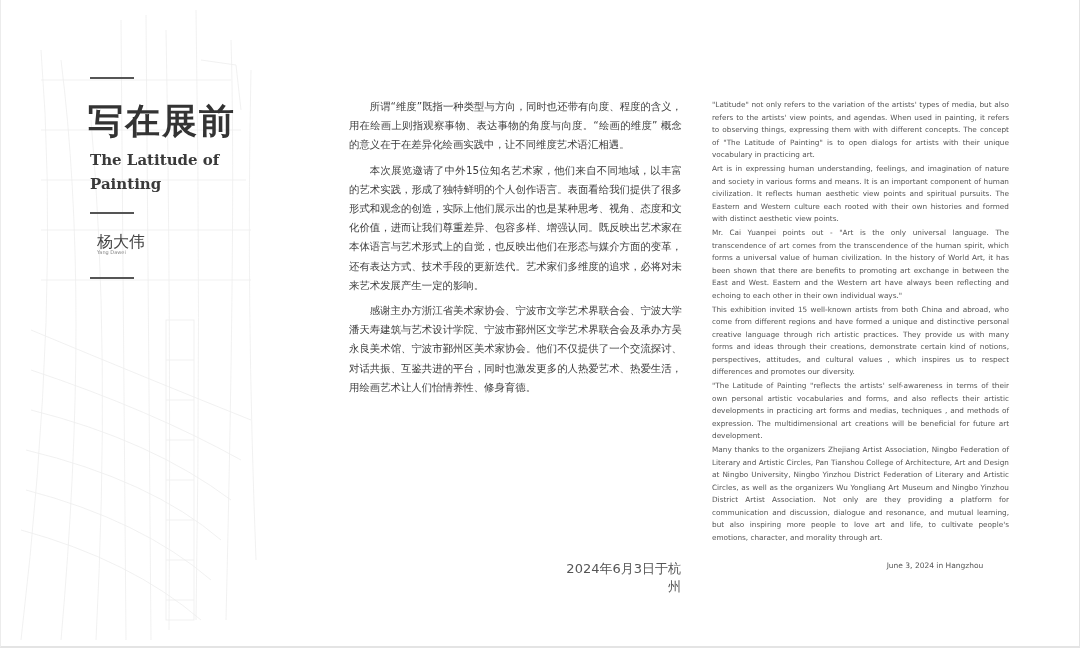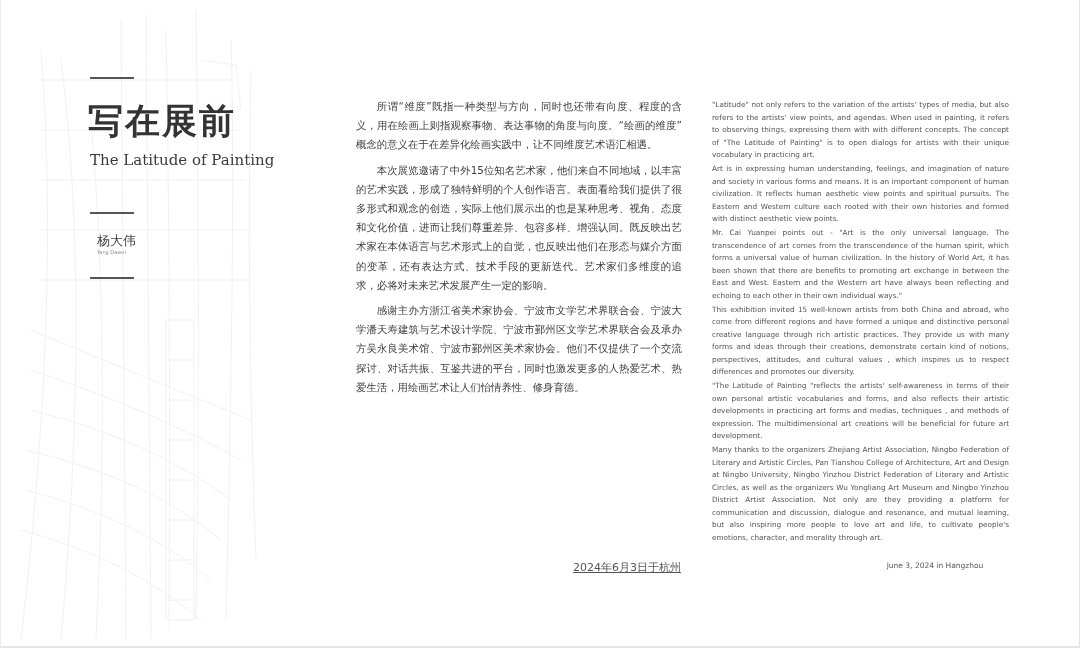--- a/index.html
+++ b/index.html
@@ -18,32 +18,32 @@
   }
   .sketch { position: absolute; left: 0; top: 0; width: 330px; height: 648px; }
   .rule { position: absolute; left: 89px; width: 44px; height: 1.5px; background: #555; }
   .title-cn {
     position: absolute; left: 87px; top: 98px;
     font-family: "DejaVu Serif", serif; font-weight: bold;
     font-size: 35px; letter-spacing: 2px; color: #333;
   }
   .title-en {
     position: absolute; left: 89px; top: 148px; width: 200px;
-    font-family: "DejaVu Serif", serif; font-weight: normal;
+    font-family: "DejaVu Serif", serif; font-weight: bold;
     font-size: 15px; line-height: 24px; color: #3a3a3a;
   }
-  .author-cn { position: absolute; left: 96px; top: 232px; font-size: 13px; color: #444; }
+  .author-cn { position: absolute; left: 96px; top: 232px; font-size: 16px; color: #444; }
   .author-en { position: absolute; left: 96px; top: 249px; font-size: 5px; color: #888; }
 
   .col-cn {
     position: absolute; left: 348px; top: 97px; width: 333px;
     font-size: 10.4px; line-height: 19.2px; color: #3d3d3d; text-align: justify;
   }
-  .col-cn p { margin: 0 0 6px 7px; text-indent: 2em; }
-  .date-cn { position: absolute; left: 560px; top: 560px; width: 120px; text-align: right; font-size: 11px; color: #555; text-decoration: underline; }
+  .col-cn p { margin: 0 0 6px 0; text-indent: 2em; }
+  .date-cn { position: absolute; left: 560px; top: 560px; width: 120px; text-align: right; font-size: 13px; color: #555; }
 
   .col-en {
     position: absolute; left: 711px; top: 99px; width: 297px;
     font-size: 7.3px; line-height: 12.5px; color: #555; text-align: justify;
   }
   .col-en p { margin: 0 0 1.5px 0; }
   .date-en { position: absolute; left: 860px; top: 561px; width: 148px; text-align: center; font-size: 7.5px; color: #555; }
 </style>
 </head>
 <body>

